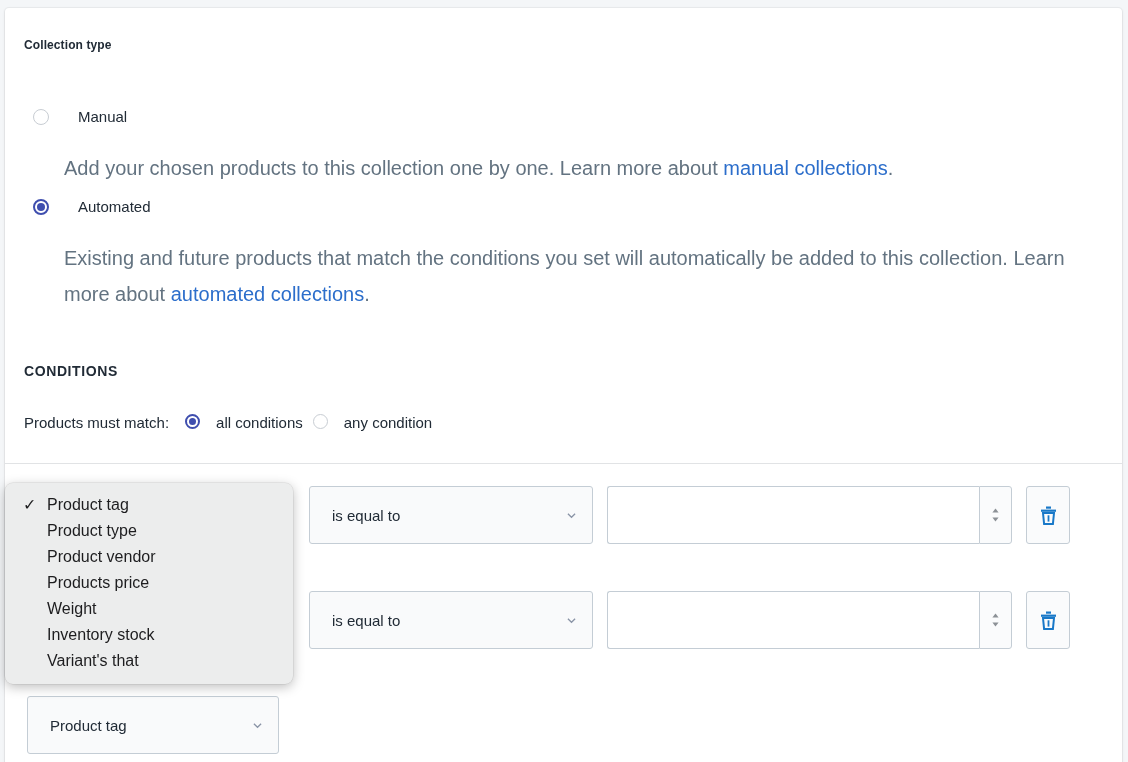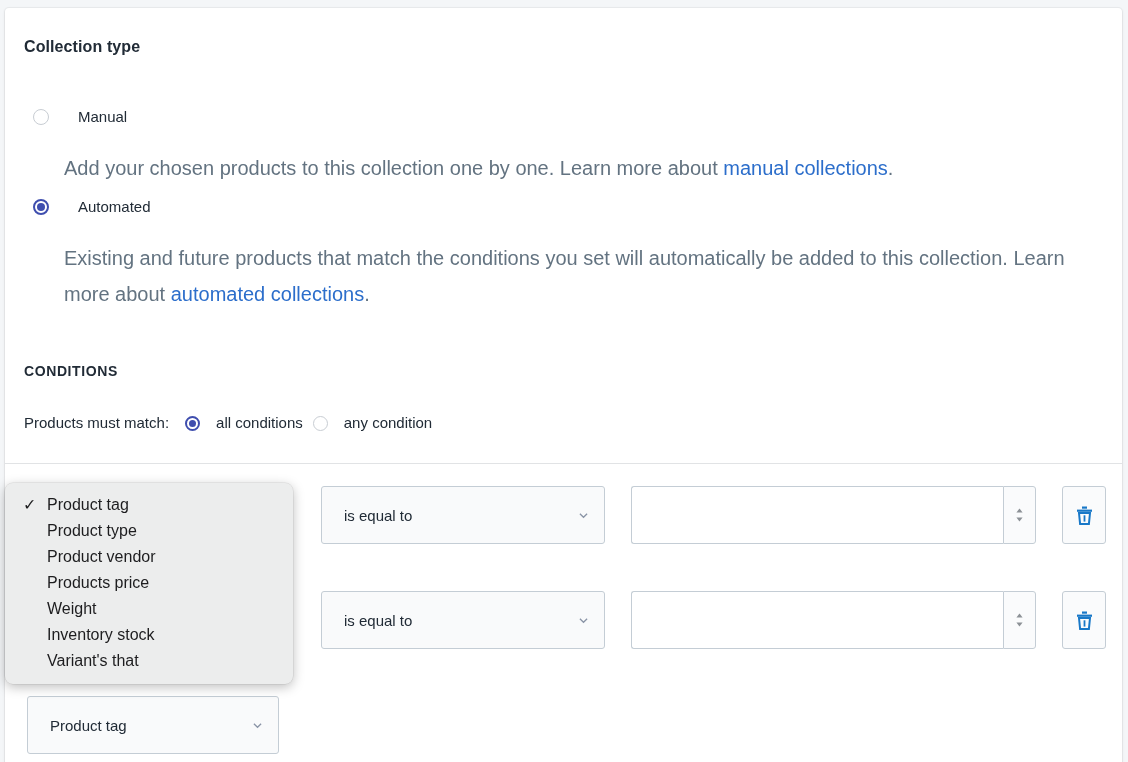--- a/index.html
+++ b/index.html
@@ -28,21 +28,21 @@
     box-shadow: 0 0 0 1px rgba(63,63,68,0.05), 0 1px 3px 0 rgba(63,63,68,0.12);
     box-sizing: border-box;
     overflow: visible;
   }
 
   
   .section-title {
     position: absolute;
     left: 19px;
     top: 30px;
-    font-size: 16px;
+    font-size: 12px;
     font-weight: bold;
     color: #212b36;
     letter-spacing: 0.1px;
   }
 
   .subsection-title {
     position: absolute;
     left: 19px;
     top: 355px;
     font-size: 14px;
@@ -117,21 +117,21 @@
     left: 19px;
     top: 406px;
     display: flex;
     align-items: center;
     font-size: 15px;
     color: #212b36;
   }
   .match-label { margin-right: 16px; white-space: nowrap; }
   .match-opt {
     display: flex;
-    align-items: flex-end;
+    align-items: flex-start;
     margin-right: 10px;
   }
   .match-opt .radio { width: 15px; height: 15px; }
   .match-opt .radio.on::after { width: 7px; height: 7px; margin-left:-3.5px; margin-top:-3.5px; }
   .match-opt-label {
     margin-left: 16px;
     white-space: nowrap;
   }
 
   
@@ -143,21 +143,20 @@
     height: 1px;
     background: #e1e3e5;
   }
 
   
   .cond-row {
     position: absolute;
     display: flex;
     align-items: flex-start;
     height: 58px;
-    gap: 12px;
   }
   .cond-row.r1 { left: 22px; top: 478px; }
   .cond-row.r2 { left: 22px; top: 583px; }
   .cond-row.r3 { left: 22px; top: 688px; }
 
   .sel {
     box-sizing: border-box;
     height: 58px;
     background: #f9fafb;
     border: 1px solid #c4cdd5;

